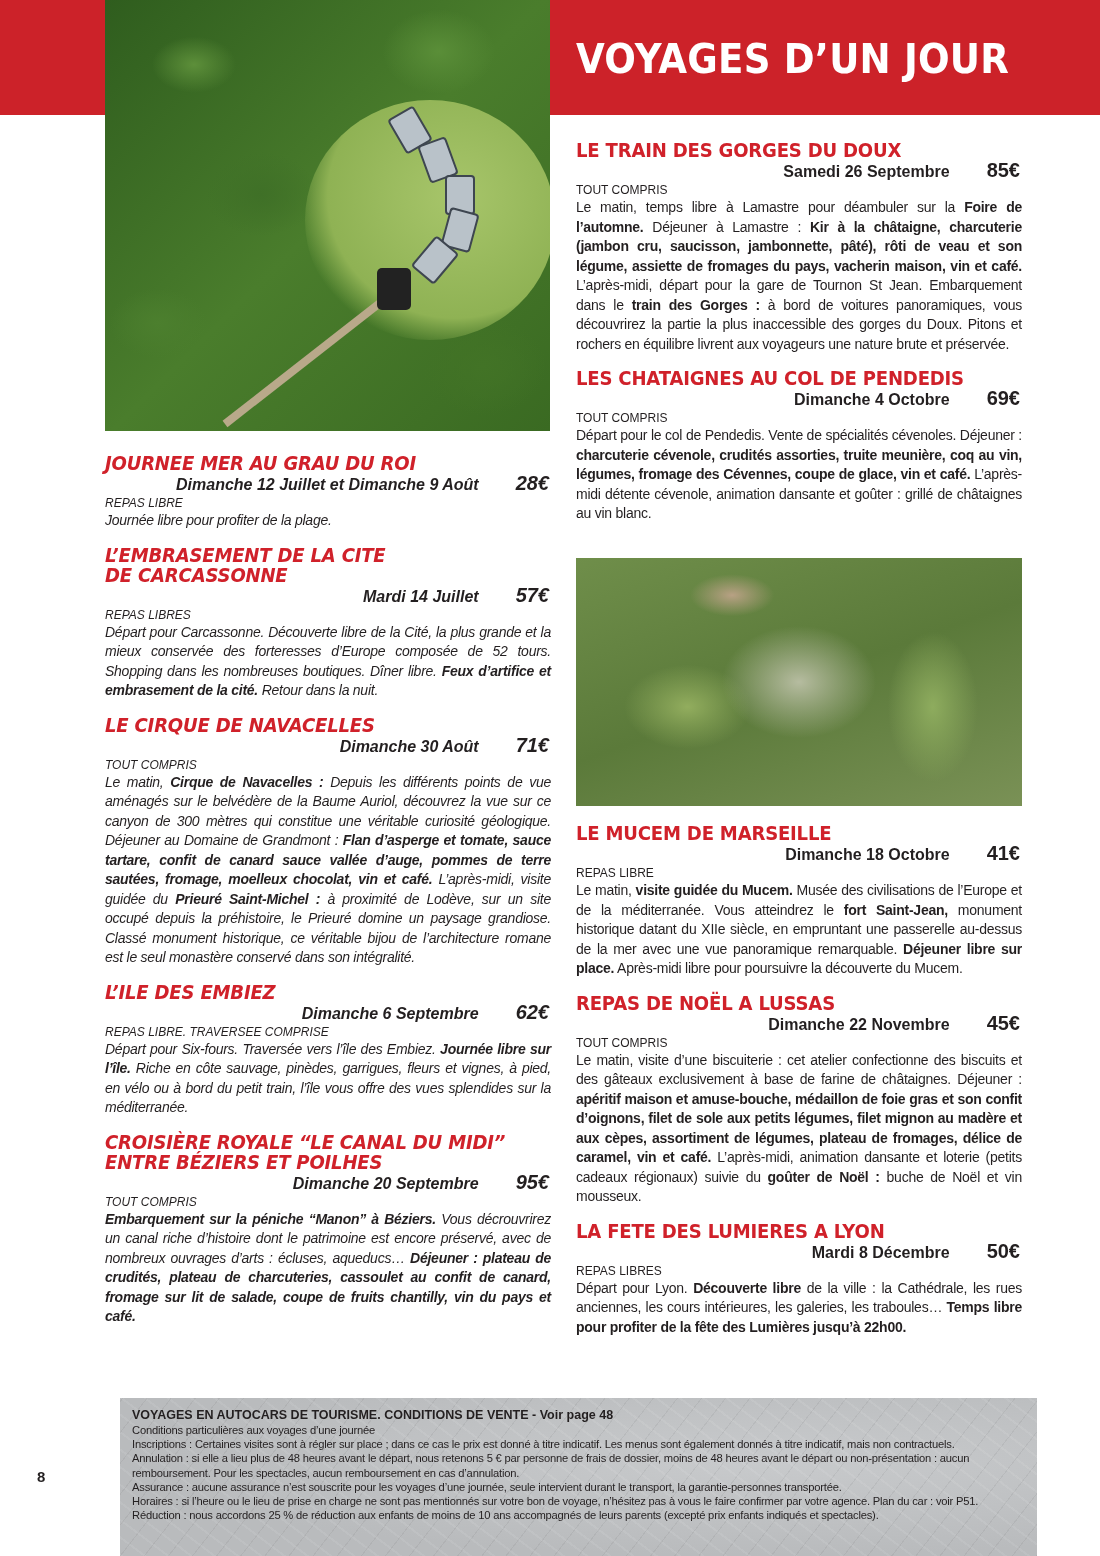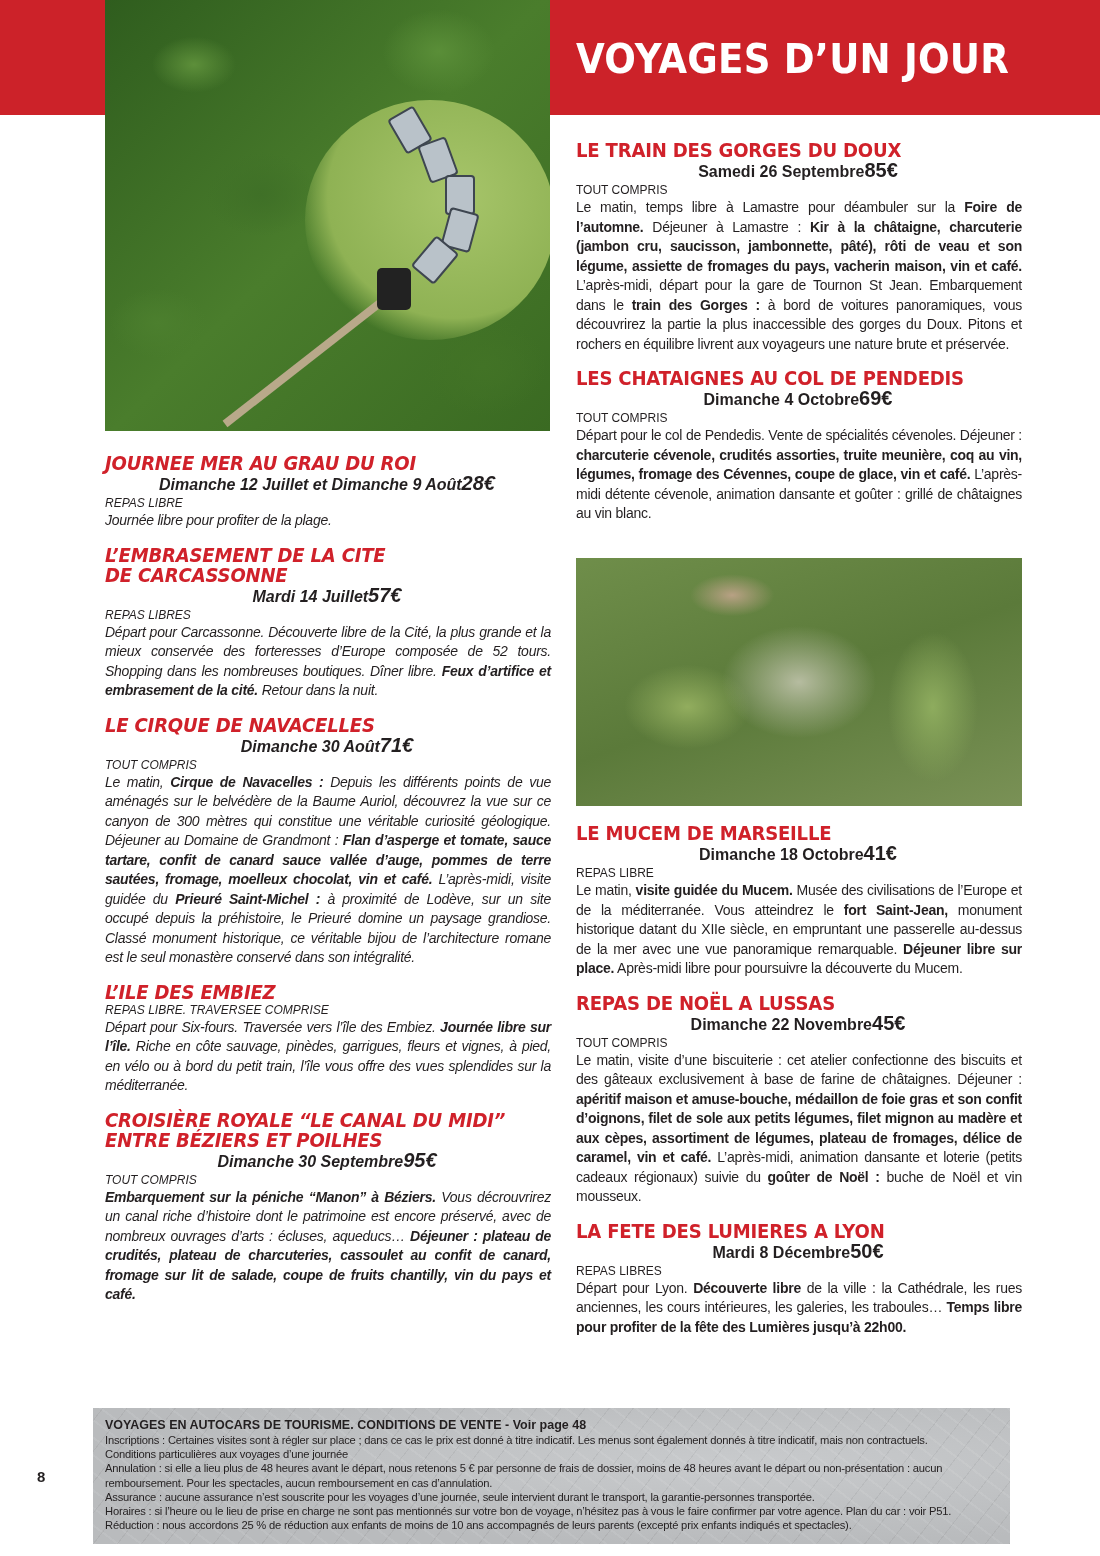--- a/index.html
+++ b/index.html
@@ -37,33 +37,33 @@
   }
 
   .col { position: absolute; width: 446px; }
   .col-left { left: 105px; top: 453px; font-style: italic; }
   .col-right { left: 576px; top: 140px; }
   .col-right2 { left: 576px; top: 823px; }
 
   .trip { margin-bottom: 14px; }
   .trip-title { color: #d0212a; font-family: "DejaVu Sans", sans-serif; font-weight: bold; font-size: 19px; line-height: 20px;
     letter-spacing: -0.2px; transform: scaleX(0.95); transform-origin: left; white-space: nowrap; }
-  .trip-meta { display: flex; justify-content: center; align-items: baseline; }
+  .trip-meta { display: flex; justify-content: flex-end; align-items: baseline; gap: 37px; }
   .trip-date { font-weight: bold; font-size: 16px; line-height: 20px; }
   .trip-price { font-weight: bold; font-size: 20px; line-height: 20px; padding-right: 2px; }
   .trip-meals { font-size: 12px; line-height: 16px; text-transform: uppercase; }
   .trip-desc { font-size: 14px; line-height: 19.5px; text-align: justify; letter-spacing: -0.25px; }
   .trip-desc b { font-weight: bold; }
 
-  .conditions { position: absolute; left: 93px; top: 1398px; width: 917px; height: 136px;
+  .conditions { position: absolute; left: 120px; top: 1398px; width: 917px; height: 158px;
     background:
       repeating-linear-gradient(37deg, rgba(255,255,255,0.08) 0 2px, transparent 2px 14px),
       repeating-linear-gradient(-52deg, rgba(0,0,0,0.05) 0 1px, transparent 1px 19px),
       radial-gradient(ellipse at 70% 40%, #c8cacc, #b9bbbd 70%);
-    padding: 10px 12px; margin-top: 10px; }
+    padding: 10px 12px; }
   .cond-title { font-weight: bold; font-size: 12.5px; line-height: 15px; }
   .cond-line { font-size: 11.2px; line-height: 14.2px; letter-spacing: -0.2px; }
 
   .page-number { position: absolute; left: 37px; top: 1468px; font-weight: bold; font-size: 15px; }
 </style>
 </head>
 <body>
 
 <div class="banner">
   <div class="banner-title">VOYAGES D’UN JOUR</div>
@@ -106,28 +106,32 @@
       <div class="trip-title" style="white-space: pre;">LE CIRQUE DE NAVACELLES</div>
       <div class="trip-meta">
         <span class="trip-date">Dimanche 30 Août</span>
         <span class="trip-price">71€</span>
       </div>
       <div class="trip-meals">TOUT COMPRIS</div>
       <div class="trip-desc"><span>Le matin, </span><b>Cirque de Navacelles :</b><span> Depuis les différents points de vue aménagés sur le belvédère de la Baume Auriol, découvrez la vue sur ce canyon de 300 mètres qui constitue une véritable curiosité géologique. Déjeuner au Domaine de Grandmont : </span><b>Flan d’asperge et tomate, sauce tartare, confit de canard sauce vallée d’auge, pommes de terre sautées, fromage, moelleux chocolat, vin et café.</b><span> L’après-midi, visite guidée du </span><b>Prieuré Saint-Michel :</b><span> à proximité de Lodève, sur un site occupé depuis la préhistoire, le Prieuré domine un paysage grandiose. Classé monument historique, ce véritable bijou de l’architecture romane est le seul monastère conservé dans son intégralité.</span></div>
     </div>
     <div class="trip">
       <div class="trip-title" style="white-space: pre;">L’ILE DES EMBIEZ</div>
+      <div class="trip-meta">
+        <span class="trip-date">Dimanche 6 Septembre</span>
+        <span class="trip-price">62€</span>
+      </div>
       <div class="trip-meals">REPAS LIBRE. TRAVERSEE COMPRISE</div>
       <div class="trip-desc"><span>Départ pour Six-fours. Traversée vers l’île des Embiez. </span><b>Journée libre sur l’île.</b><span> Riche en côte sauvage, pinèdes, garrigues, fleurs et vignes, à pied, en vélo ou à bord du petit train, l’île vous offre des vues splendides sur la méditerranée.</span></div>
     </div>
     <div class="trip">
       <div class="trip-title" style="white-space: pre;">CROISIÈRE ROYALE “LE CANAL DU MIDI”
 ENTRE BÉZIERS ET POILHES</div>
       <div class="trip-meta">
-        <span class="trip-date">Dimanche 30 Septembre</span>
+        <span class="trip-date">Dimanche 20 Septembre</span>
         <span class="trip-price">95€</span>
       </div>
       <div class="trip-meals">TOUT COMPRIS</div>
       <div class="trip-desc"><b>Embarquement sur la péniche “Manon” à Béziers.</b><span> Vous décrouvrirez un canal riche d’histoire dont le patrimoine est encore préservé, avec de nombreux ouvrages d’arts : écluses, aqueducs… </span><b>Déjeuner : plateau de crudités, plateau de charcuteries, cassoulet au confit de canard, fromage sur lit de salade, coupe de fruits chantilly, vin du pays et café.</b></div>
     </div>
   </div>
 <div class="col col-right">
     <div class="trip">
       <div class="trip-title" style="white-space: pre;">LE TRAIN DES GORGES DU DOUX</div>
       <div class="trip-meta">
@@ -172,21 +176,21 @@
         <span class="trip-date">Mardi 8 Décembre</span>
         <span class="trip-price">50€</span>
       </div>
       <div class="trip-meals">REPAS LIBRES</div>
       <div class="trip-desc"><span>Départ pour Lyon. </span><b>Découverte libre</b><span> de la ville : la Cathédrale, les rues anciennes, les cours intérieures, les galeries, les traboules… </span><b>Temps libre pour profiter de la fête des Lumières jusqu’à 22h00.</b></div>
     </div>
   </div>
 
 <div class="conditions">
   <div class="cond-title">VOYAGES EN AUTOCARS DE TOURISME. CONDITIONS DE VENTE - Voir page 48</div>
+  <div class="cond-line">Conditions particulières aux voyages d’une journée</div>
   <div class="cond-line">Inscriptions : Certaines visites sont à régler sur place ; dans ce cas le prix est donné à titre indicatif. Les menus sont également donnés à titre indicatif, mais non contractuels.</div>
-  <div class="cond-line">Conditions particulières aux voyages d’une journée</div>
   <div class="cond-line">Annulation : si elle a lieu plus de 48 heures avant le départ, nous retenons 5 € par personne de frais de dossier, moins de 48 heures avant le départ ou non-présentation : aucun remboursement. Pour les spectacles, aucun remboursement en cas d’annulation.</div>
   <div class="cond-line">Assurance : aucune assurance n’est souscrite pour les voyages d’une journée, seule intervient durant le transport, la garantie-personnes transportée.</div>
   <div class="cond-line">Horaires : si l’heure ou le lieu de prise en charge ne sont pas mentionnés sur votre bon de voyage, n’hésitez pas à vous le faire confirmer par votre agence. Plan du car : voir P51.</div>
   <div class="cond-line">Réduction : nous accordons 25 % de réduction aux enfants de moins de 10 ans accompagnés de leurs parents (excepté prix enfants indiqués et spectacles).</div>
 </div>
 
 <div class="page-number">8</div>
 
 </body></html>

